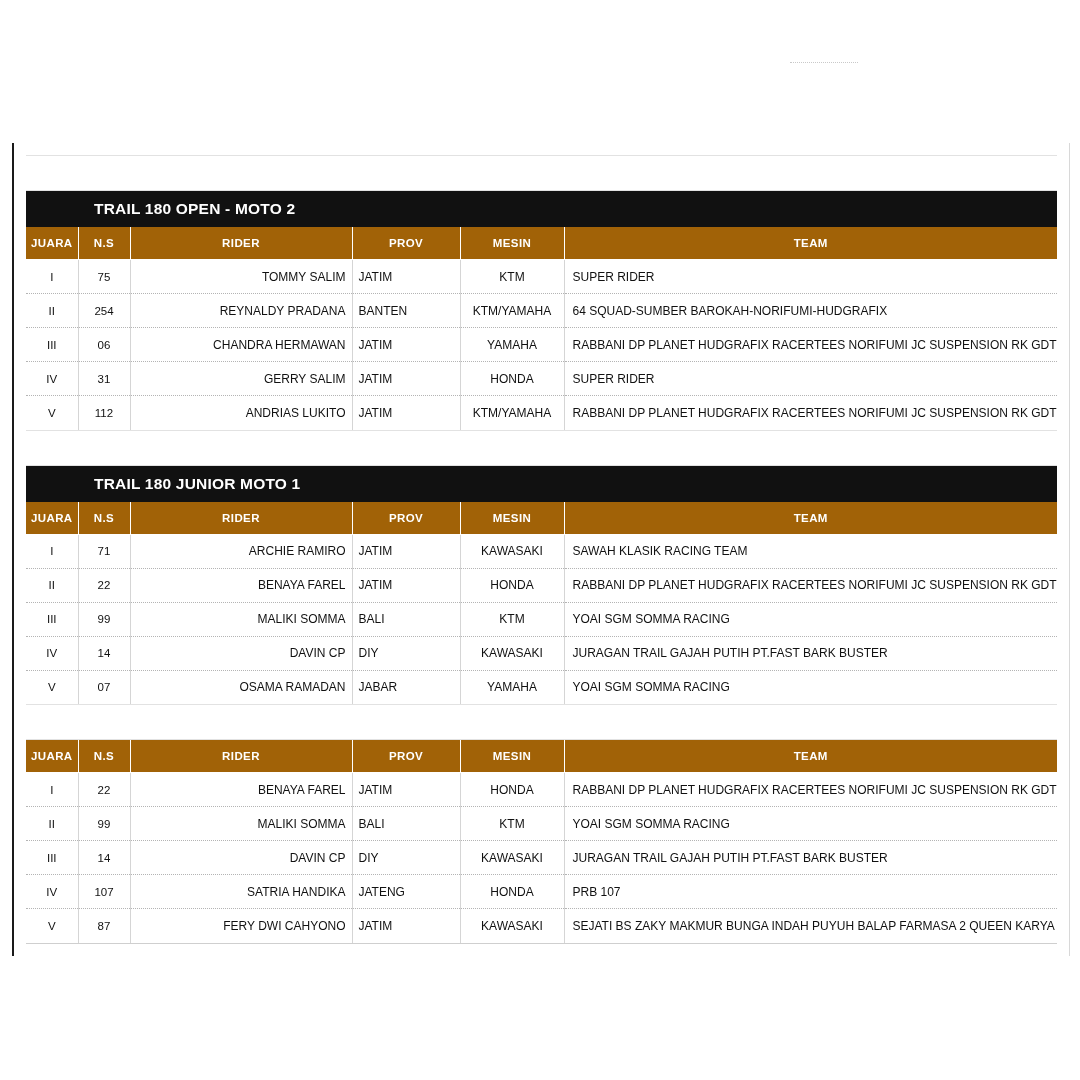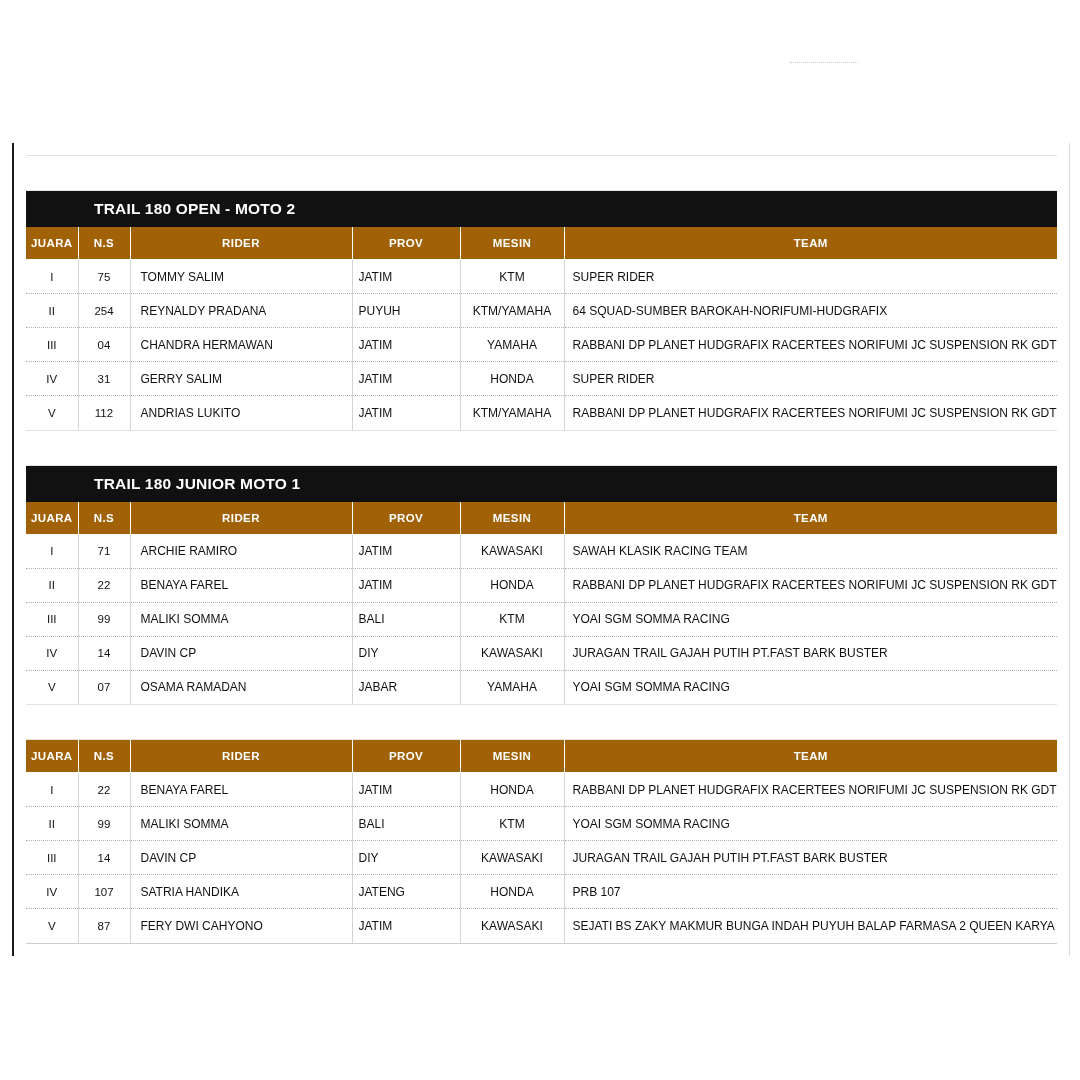--- a/index.html
+++ b/index.html
@@ -85,21 +85,21 @@
     background: #ffffff;
     color: #111111;
     padding: 0 6px;
     box-sizing: border-box;
     overflow: hidden;
     white-space: nowrap;
   }
   tbody tr:last-child td { border-bottom: none; }
   td.c-juara { text-align: center; font-size: 11.5px; }
   td.c-ns { text-align: center; font-size: 11.5px; }
-  td.c-rider { text-align: left; padding-left: 10px; }
+  td.c-rider { text-align: right; padding-left: 10px; }
   td.c-prov { text-align: left; }
   td.c-mesin { text-align: center; }
   td.c-team { text-align: left; padding-left: 8px; border-right: none; margin-left: 24px; }
   col.w-juara { width: 52px; }
   col.w-ns { width: 52px; }
   col.w-rider { width: 222px; }
   col.w-prov { width: 108px; }
   col.w-mesin { width: 104px; }
   col.w-team { width: auto; }
   .block-bottom-rule {
@@ -144,27 +144,27 @@
             <td class="c-ns">75</td>
             <td class="c-rider">TOMMY SALIM</td>
             <td class="c-prov">JATIM</td>
             <td class="c-mesin">KTM</td>
             <td class="c-team">SUPER RIDER</td>
           </tr>
           <tr>
             <td class="c-juara">II</td>
             <td class="c-ns">254</td>
             <td class="c-rider">REYNALDY PRADANA</td>
-            <td class="c-prov">PUYUH</td>
+            <td class="c-prov">BANTEN</td>
             <td class="c-mesin">KTM/YAMAHA</td>
             <td class="c-team">64 SQUAD-SUMBER BAROKAH-NORIFUMI-HUDGRAFIX</td>
           </tr>
           <tr>
             <td class="c-juara">III</td>
-            <td class="c-ns">04</td>
+            <td class="c-ns">06</td>
             <td class="c-rider">CHANDRA HERMAWAN</td>
             <td class="c-prov">JATIM</td>
             <td class="c-mesin">YAMAHA</td>
             <td class="c-team">RABBANI DP PLANET HUDGRAFIX RACERTEES NORIFUMI JC SUSPENSION RK GDT RACING</td>
           </tr>
           <tr>
             <td class="c-juara">IV</td>
             <td class="c-ns">31</td>
             <td class="c-rider">GERRY SALIM</td>
             <td class="c-prov">JATIM</td>

